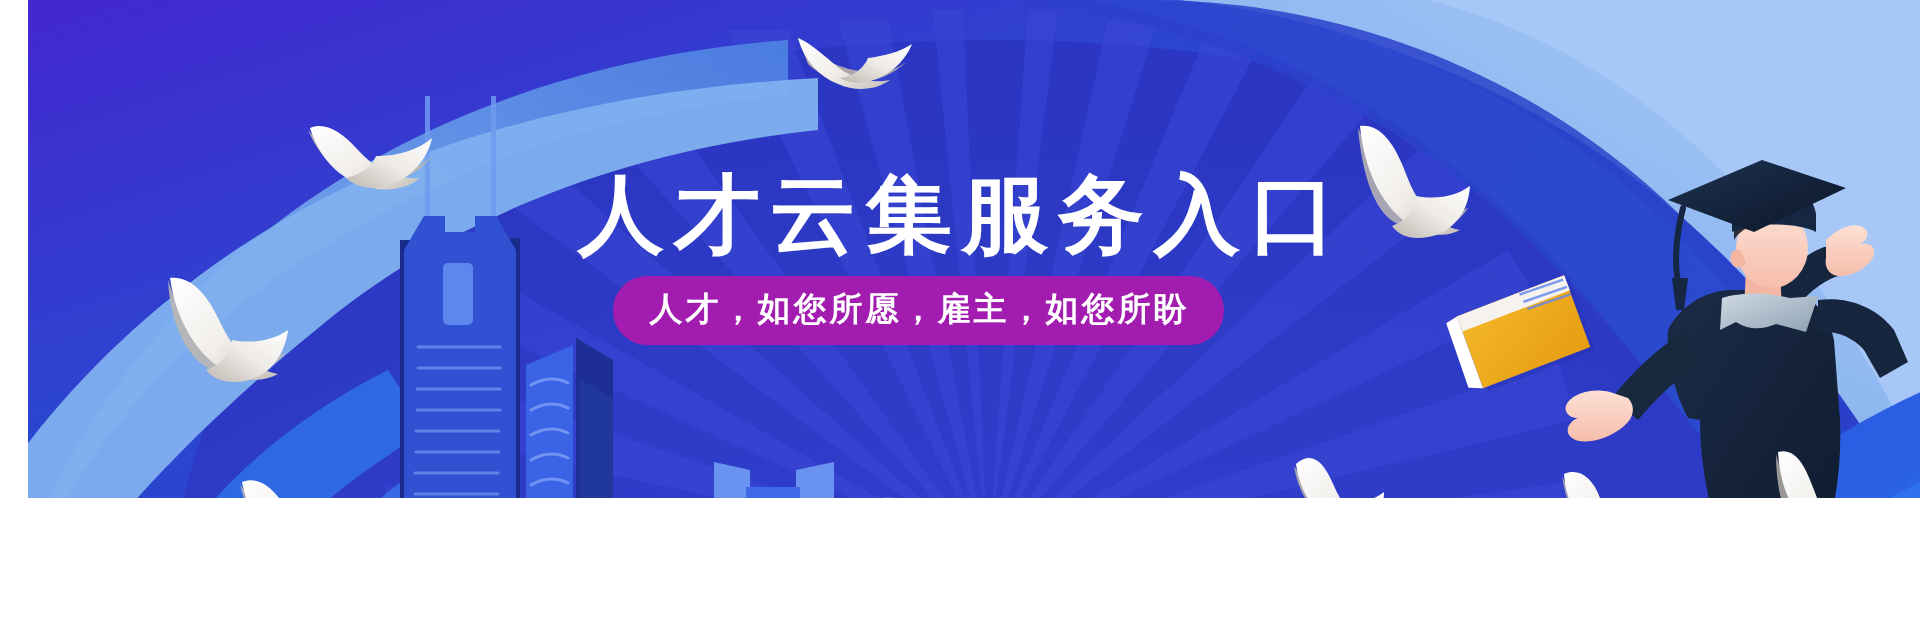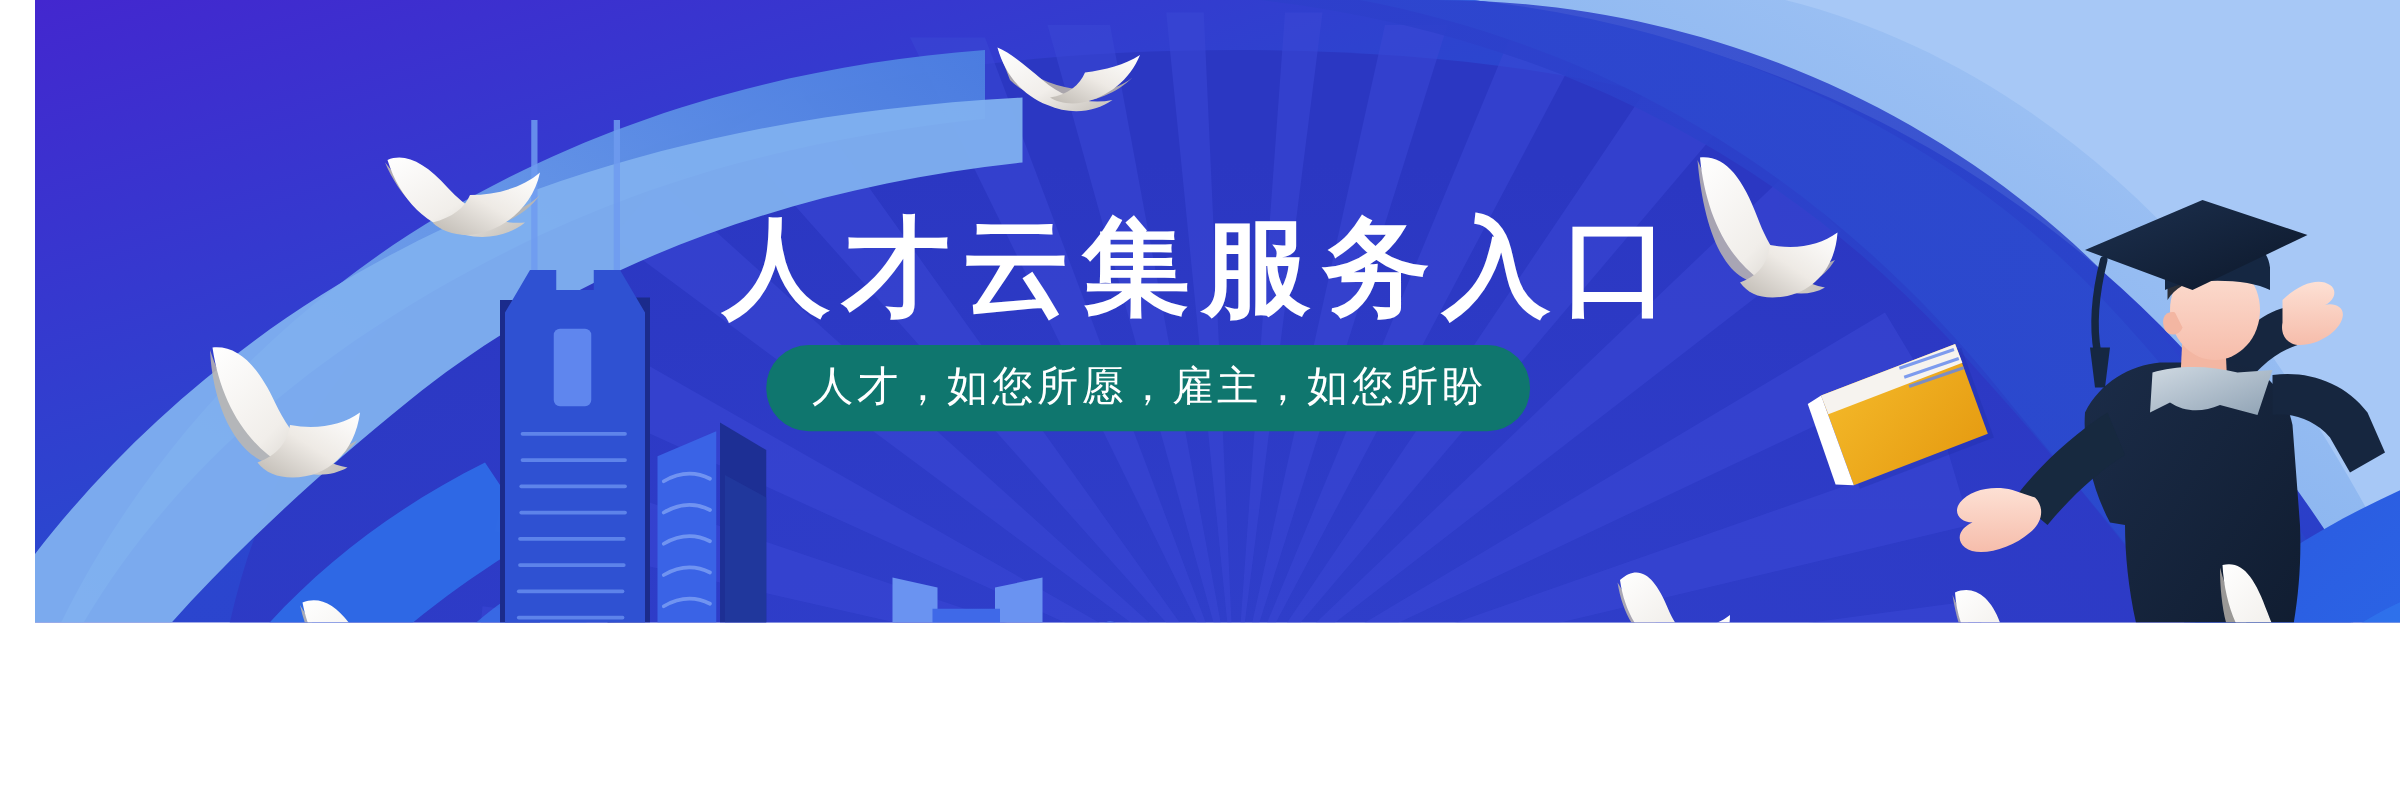--- a/index.html
+++ b/index.html
@@ -52,24 +52,24 @@
   .badge-wrap {
     position: absolute;
     left: 540px;
     top: 276px;
     width: 700px;
     display: flex;
     justify-content: center;
   }
   .badge {
     display: inline-block;
-    background: #0f766e;
+    background: #a21caf;
     color: #ffffff;
     font-size: 33px;
-    font-weight: normal;
+    font-weight: bold;
     letter-spacing: 3px;
     text-indent: 3px;
     padding: 11px 34px 13px 34px;
     border-radius: 34px;
     white-space: nowrap;
     font-family: "Liberation Sans", "DejaVu Sans", sans-serif;
   }
 </style>
 </head>
 <body>

